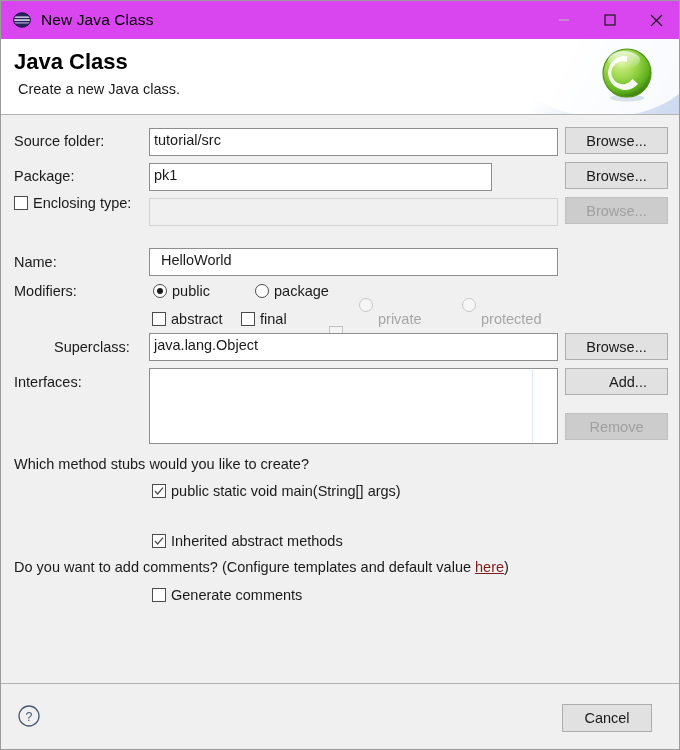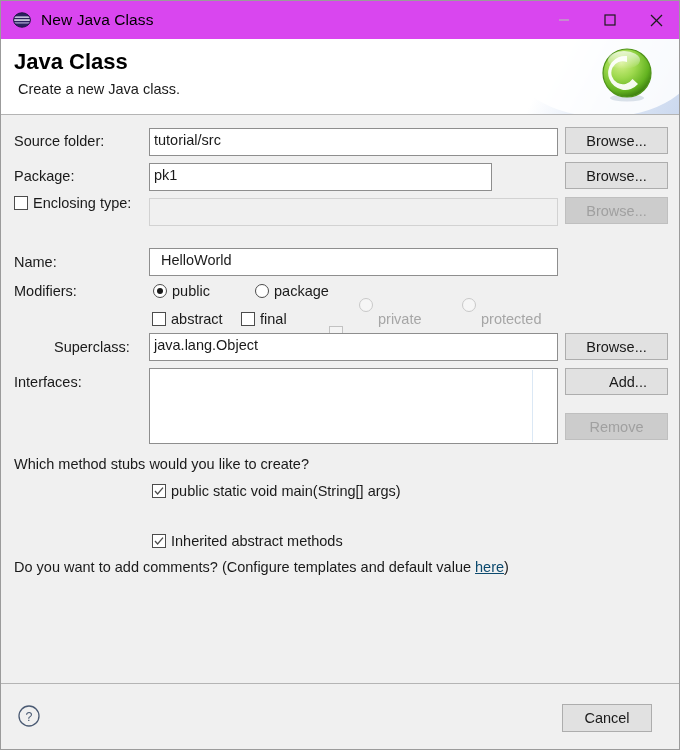--- a/index.html
+++ b/index.html
@@ -239,21 +239,21 @@
     position: absolute;
     right: 24px;
     top: 1px;
     bottom: 1px;
     width: 1px;
     background: #dbe8f5;
   }
 
   
   .link {
-    color: #0c4a6e;
+    color: #7f1d1d;
     text-decoration: underline;
   }
 
   
   .footer {
     position: relative;
     height: 65px;
     flex: 0 0 auto;
     background: #f0f0f0;
     border-top: 1px solid #b4b4b4;
@@ -419,20 +419,24 @@
       <span class="cbox">
         <svg width="12" height="12" viewBox="0 0 12 12">
             <polyline points="2,6 4.6,9 10,2.6" fill="none" stroke="#4a4a4a" stroke-width="1.25"></polyline>
           </svg>
       </span>
       <span class="ctext">Inherited abstract methods</span>
     </div>
 
     <span class="lbl" style="left:13px; top:444px;"><span>Do you want to add comments? (Configure templates and default value </span><a class="link" href="#">here</a><span>)</span></span>
 
+    <div class="cb-wrap" style="left:151px; top:472px;">
+      <span class="cbox"></span>
+      <span class="ctext">Generate comments</span>
+    </div>
   </div>
 
   <div class="footer">
     <span class="help-btn">
       <svg width="24" height="24" viewBox="0 0 24 24">
         <circle cx="12" cy="12" r="10" fill="none" stroke="#4a5a73" stroke-width="1.3"></circle>
         <text x="12" y="16.5" text-anchor="middle" font-family="Liberation Sans, sans-serif" font-size="12.5" fill="#4a5a73">?</text>
       </svg>
     </span>
     <div class="btn" style="left:561px; top:20px; width:90px; height:28px;">Cancel</div>

